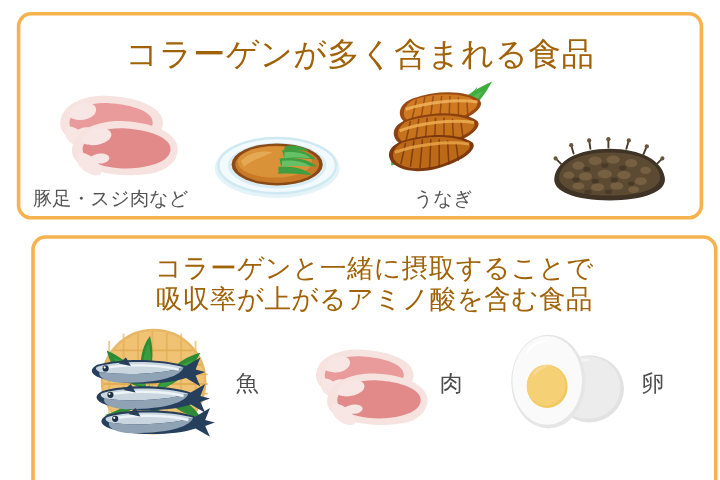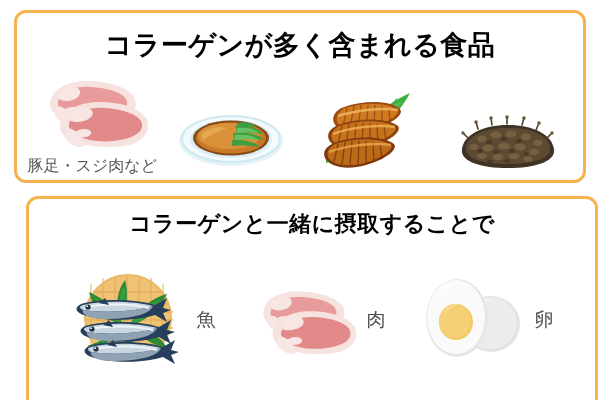--- a/index.html
+++ b/index.html
@@ -29,22 +29,22 @@
   }
   #panel-1 { left: 14px; top: 10px;  width: 572px; height: 173px; }
   #panel-2 { left: 26px; top: 196px; width: 572px; height: 228px; }
 
   
   .panel-title {
     position: absolute;
     left: 0;
     width: 100%;
     text-align: center;
-    color: #000000;
-    font-weight: bold;
+    color: #a16207;
+    font-weight: normal;
     letter-spacing: 0.5px;
     line-height: 1.18;
     white-space: nowrap;
   }
   #title-1 { top: 17px; font-size: 27px; }
   #title-2 { top: 12px; font-size: 22px; }
   .title-line { display: block; }
 
   
   .items-row {
@@ -208,20 +208,21 @@
                   <path d="M38 54 L36 78"></path>
                 <path d="M45 54 L44 78"></path>
                   <path d="M52 54 L52 77"></path>
                   <path d="M59 55 L60 75"></path>
                 <path d="M66 57 L68 72"></path>
               </g>
               <path d="M15 65 C31 59 58 55 77 58" stroke="#e8a546" stroke-width="2.5" fill="none" opacity="0.85"></path>
             </g>
           </svg>
         </span>
+        <span class="item-label">うなぎ</span>
       </div>
 
       <div class="item">
         <span class="item-art">
           <svg width="112" height="62" viewBox="0 0 112 62" aria-hidden="true">
             <path d="M10 38 C12 24 30 14 56 14 C82 14 100 24 102 38 C104 50 84 57 56 57 C28 57 8 50 10 38 Z" fill="#3f3326"></path>
             <path d="M14 36 C17 24 32 17 56 17 C80 17 95 24 98 36 C100 47 82 53 56 53 C30 53 12 47 14 36 Z" fill="#5c4a33"></path>
             <g fill="#7a6343" opacity="0.9">
               <ellipse cx="30" cy="28" rx="5" ry="3.4"></ellipse>
               <ellipse cx="44" cy="24" rx="5.5" ry="3.6"></ellipse>
@@ -271,20 +272,21 @@
         </span>
       </div>
 
     </div>
   </div>
 
   <div class="panel" id="panel-2">
 
     <div class="panel-title" id="title-2">
       <span class="title-line">コラーゲンと一緒に摂取することで</span>
+      <span class="title-line">吸収率が上がるアミノ酸を含む食品</span>
     </div>
 
     <div class="items-row" id="row-2">
 
       <div class="item-inline">
         <span class="item-art">
           <svg width="118" height="92" viewBox="0 0 118 92" aria-hidden="true">
             <circle cx="57" cy="46" r="43" fill="#f0c273"></circle>
             <g stroke="#e0ab52" stroke-width="1.6" opacity="0.85">
               <path d="M16 32 H98"></path>

